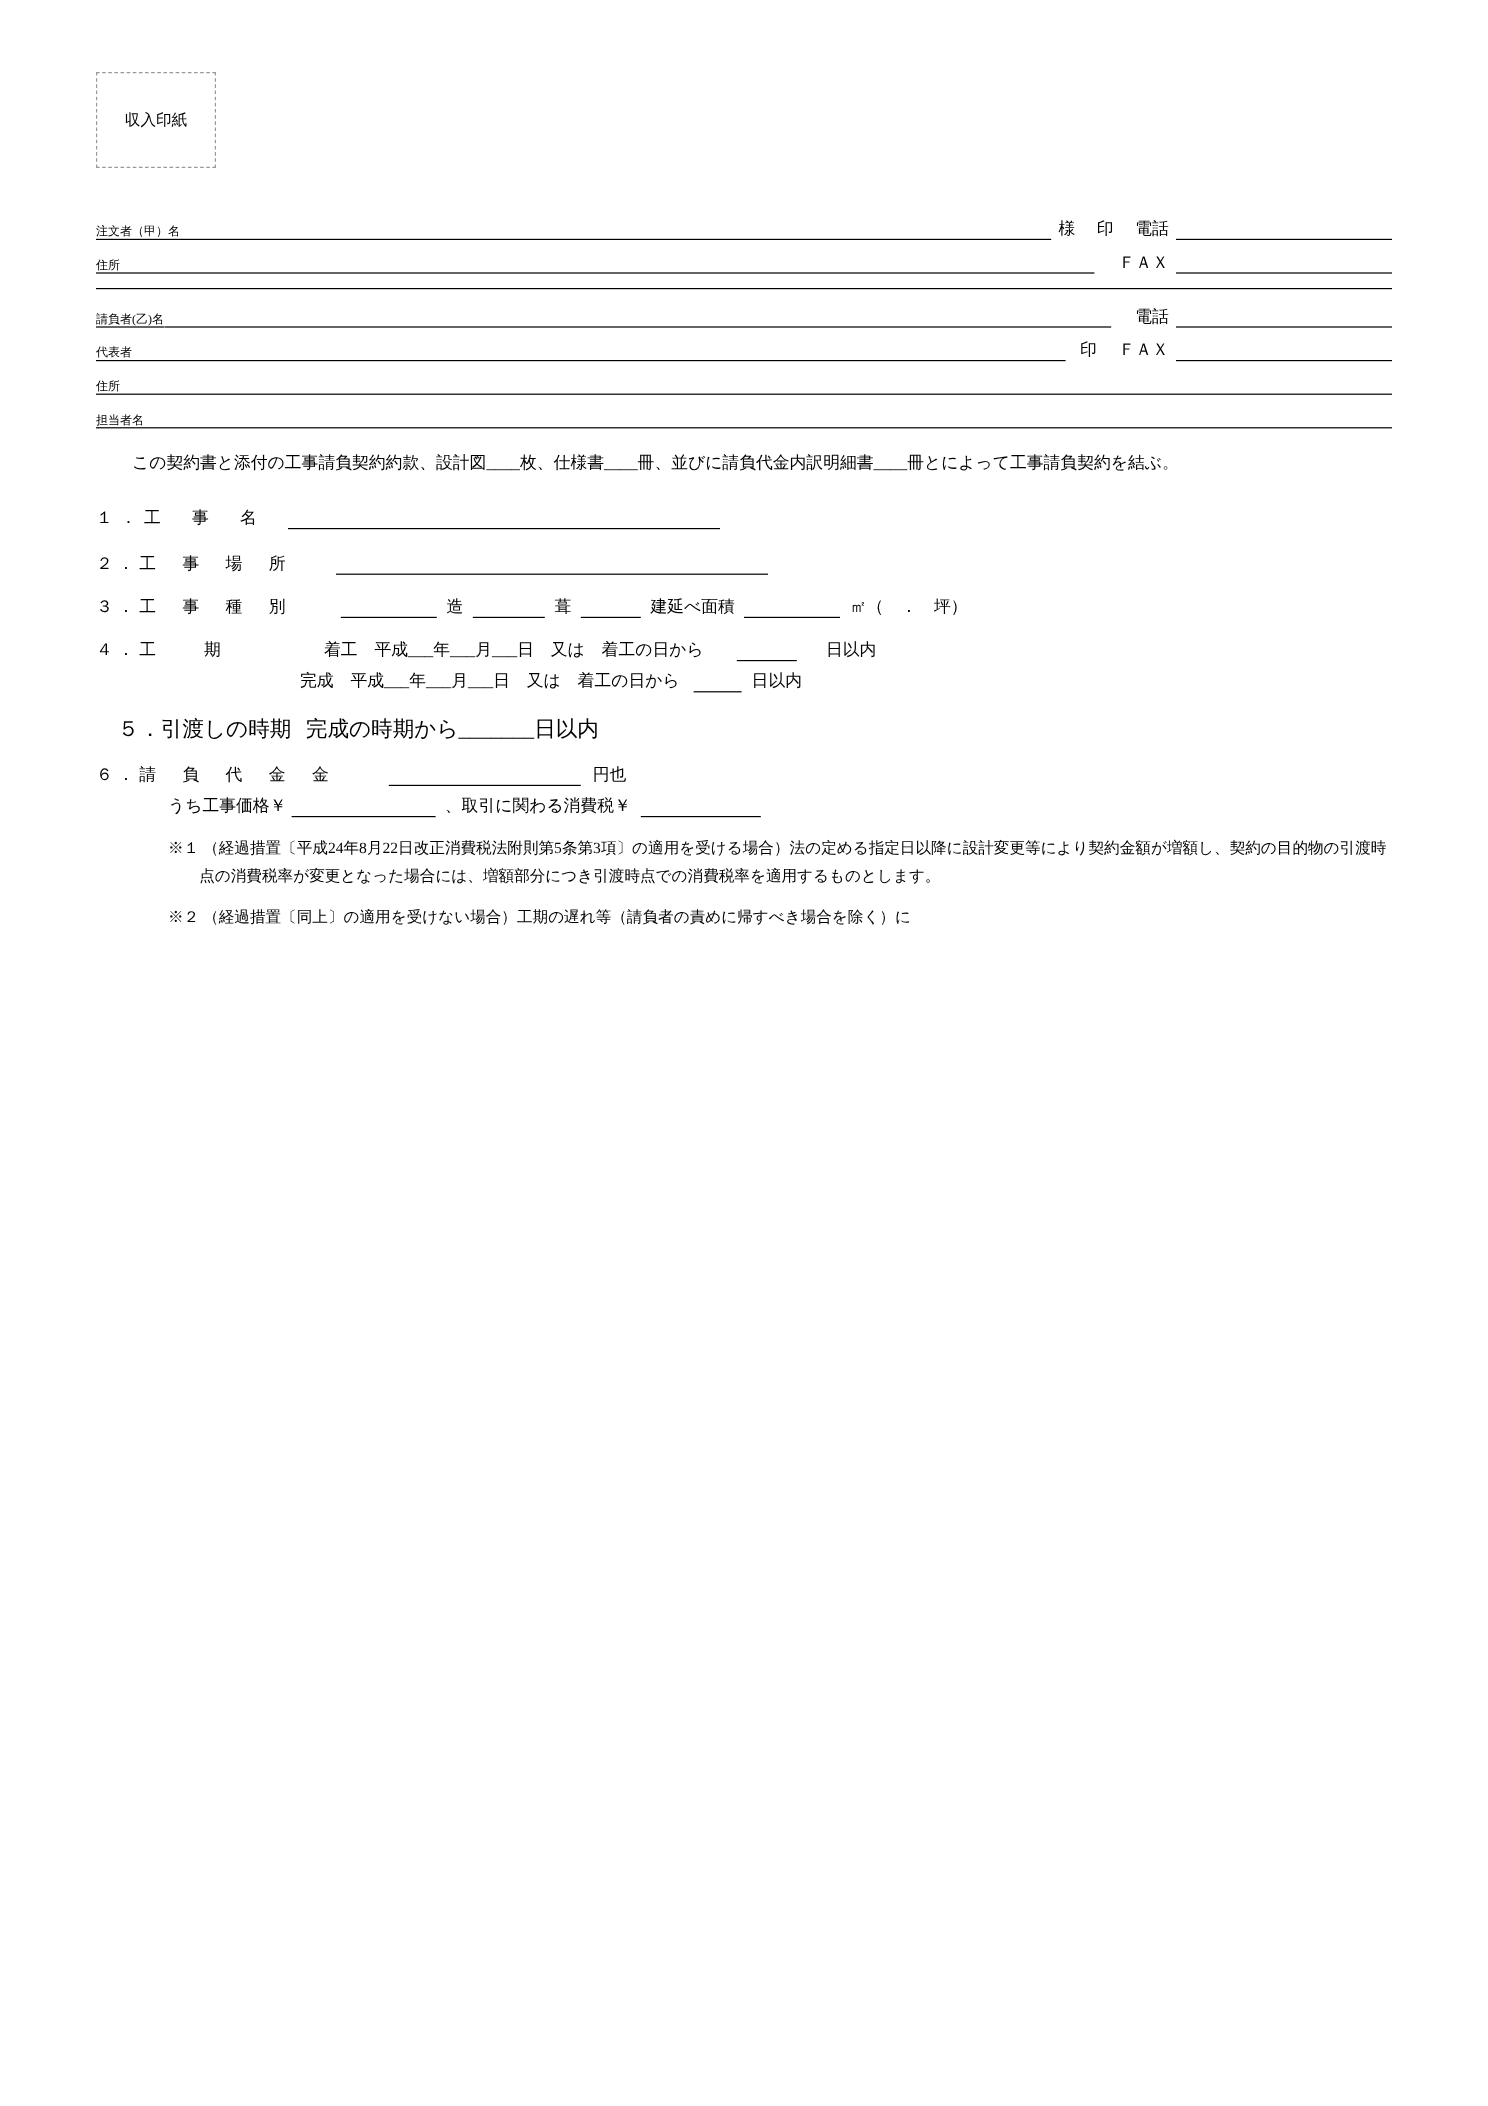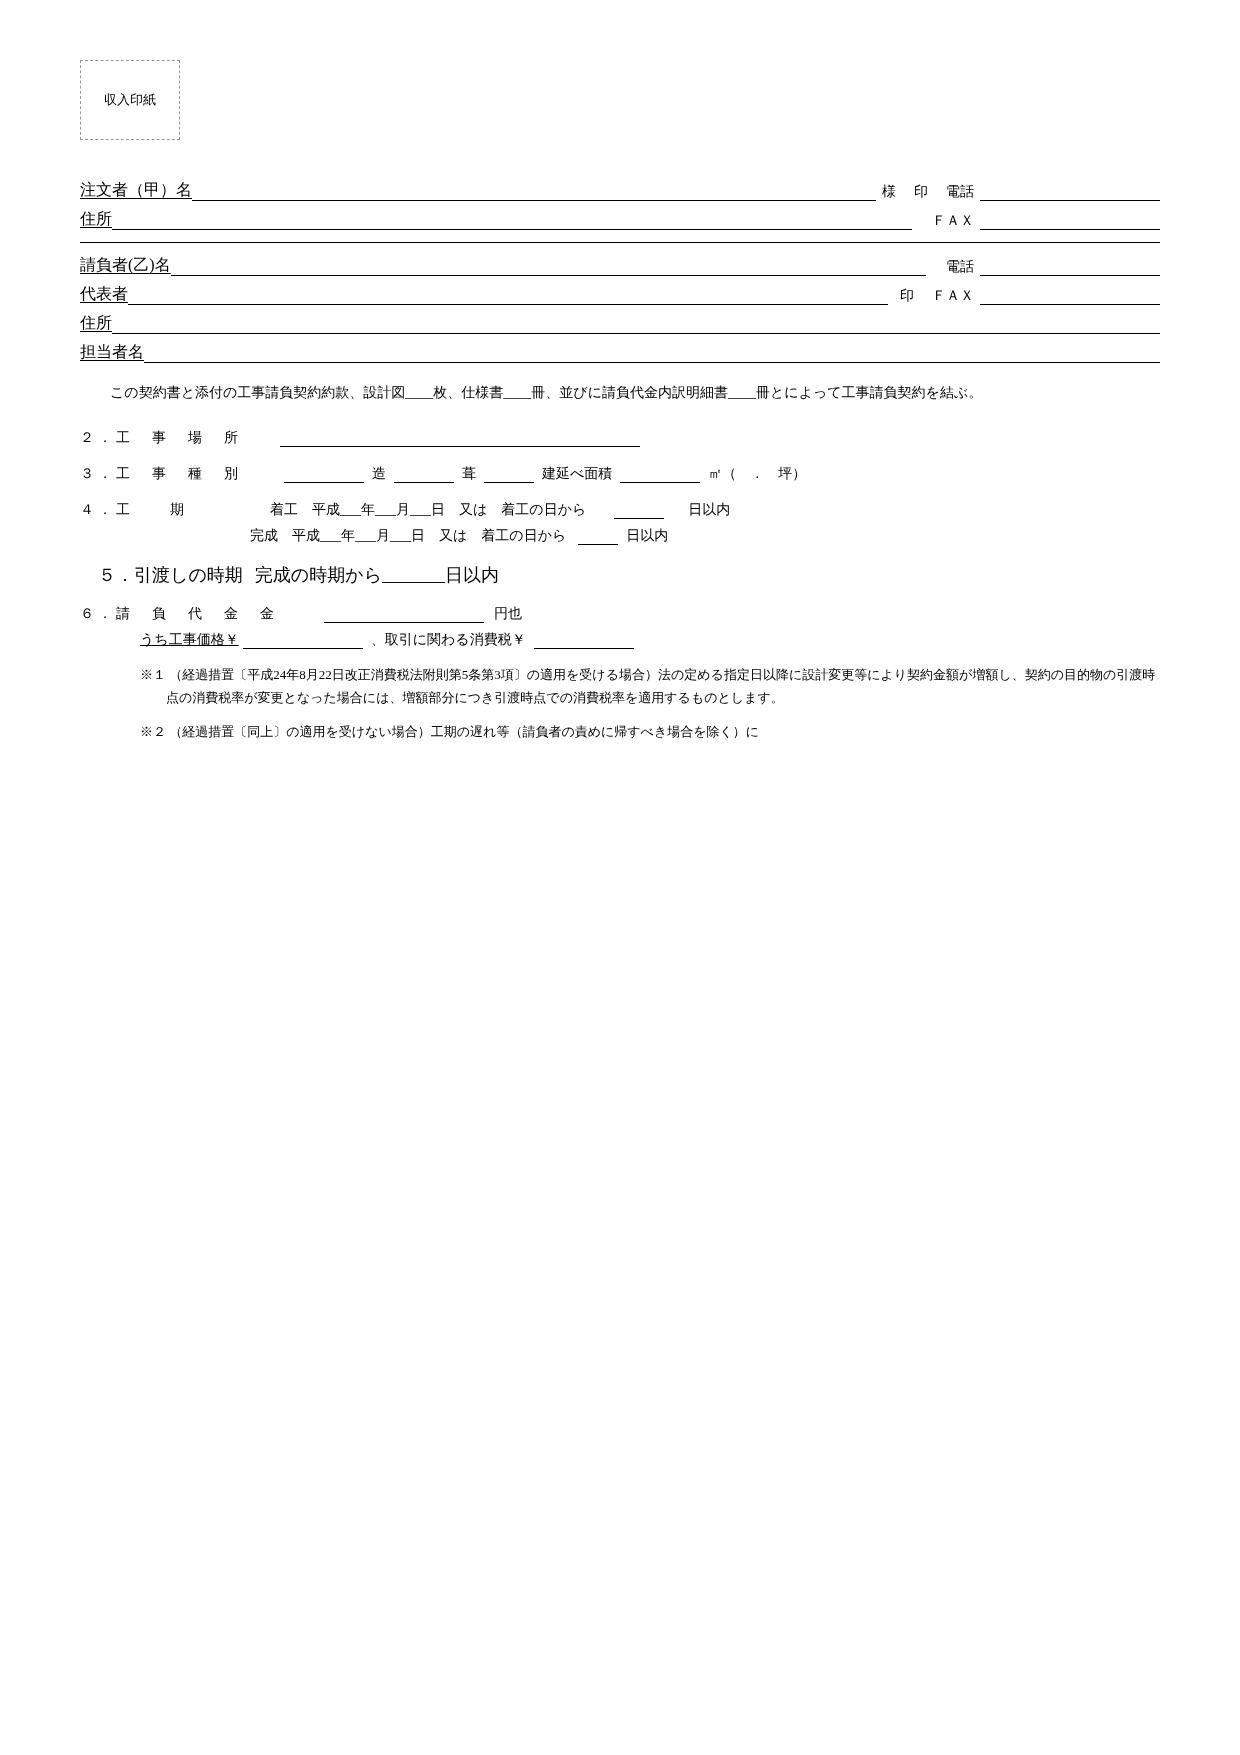--- a/index.html
+++ b/index.html
@@ -49,21 +49,21 @@
 
     .field-row {
       display: flex;
       align-items: flex-end;
       margin-bottom: 8px;
       gap: 0;
     }
 
     .field-label {
       white-space: nowrap;
-      font-size: 16px;
+      font-size: 10px;
       text-decoration: underline;
       text-underline-offset: 3px;
       min-width: fit-content;
     }
 
     .field-line {
       border-bottom: 1px solid #000;
       flex: 1;
       height: 20px;
       min-width: 40px;
@@ -243,20 +243,24 @@
       <div class="field-line" style="flex:1;"></div>
     </div>
   </div>
 
   <div class="contract-text">
     <span>この契約書と添付の工事請負契約約款、設計図____枚、仕様書____冊、並びに請負代金内訳明細書____冊とによって工事請負契約を結ぶ。</span>
   </div>
 
   <div class="items-section">
 
+    <div class="item-row">
+      <span class="item-number" style="min-width:160px; letter-spacing:6px;">１．工　事　名</span>
+      <div class="item-line" style="max-width:360px;"></div>
+    </div>
 
     <div class="item-row">
       <span class="item-number" style="min-width:200px; letter-spacing:4px;">２．工　事　場　所</span>
       <div class="item-line" style="max-width:360px;"></div>
     </div>
 
     <div class="item-row-complex">
       <span style="min-width:200px; letter-spacing:4px; white-space:nowrap;">３．工　事　種　別</span>
       <span class="inline-line" style="width:80px;"></span>
       <span style="padding: 0 4px;">造</span>
@@ -284,21 +288,21 @@
       <span style="white-space:nowrap; padding-right:8px;">５．引渡しの時期</span>
       <span style="white-space:nowrap;">完成の時期から_______日以内</span>
     </div>
 
     <div class="item-6-row">
       <span style="min-width:240px; letter-spacing:4px; white-space:nowrap;">６．請　負　代　金　金</span>
       <span class="inline-line" style="width:160px;"></span>
       <span style="padding-left:6px; white-space:nowrap;">円也</span>
     </div>
     <div class="item-6-sub">
-      <span style="white-space:nowrap;text-decoration:underline;">うち工事価格￥</span>
+      <span style="white-space:nowrap;">うち工事価格￥</span>
       <span class="inline-line" style="width:120px;"></span>
       <span style="white-space:nowrap; padding: 0 4px;">、取引に関わる消費税￥</span>
       <span class="inline-line" style="width:100px;"></span>
     </div>
 
     <div class="note-block">
       <div class="note-line">
         <span>※１</span>
         <span>（経過措置〔平成24年8月22日改正消費税法附則第5条第3項〕の適用を受ける場合）法の定める指定日以降に設計変更等により契約金額が増額し、契約の目的物の引渡時点の消費税率が変更となった場合には、増額部分につき引渡時点での消費税率を適用するものとします。</span>
       </div>

